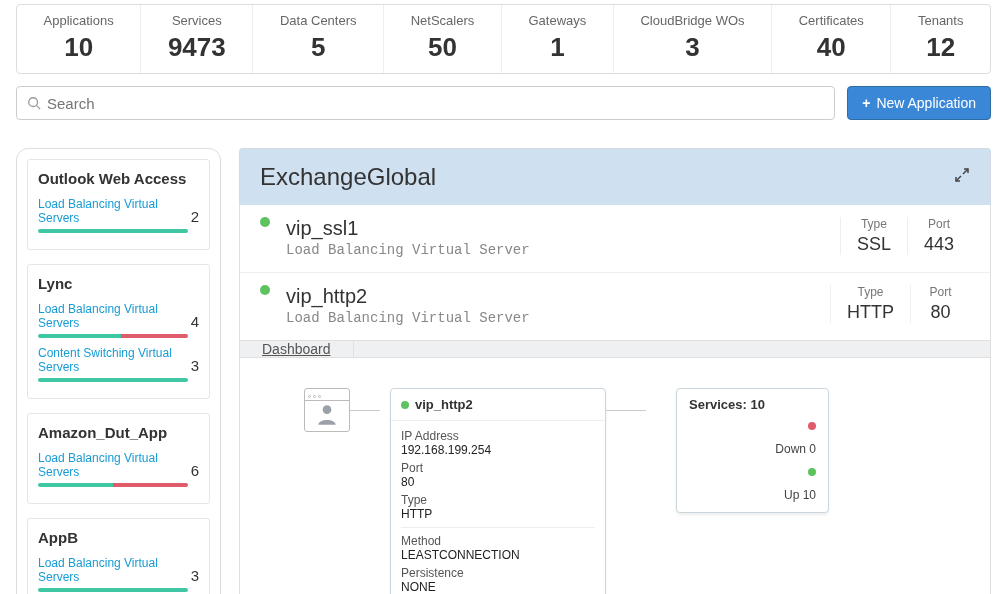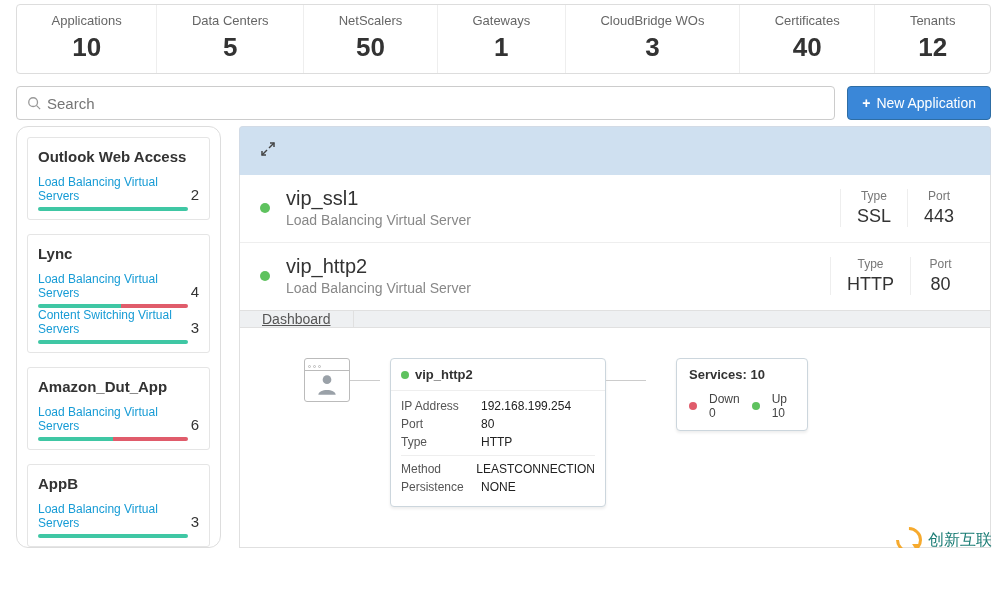--- a/index.html
+++ b/index.html
@@ -21,21 +21,21 @@
     flex: 1 1 auto;
     text-align: center;
     padding: 8px 10px 10px 10px;
     border-right: 1px solid #eee;
   }
   .stat-cell:last-child { border-right: none; }
   .stat-label { font-size: 13px; color: #666; }
   .stat-value { font-size: 26px; font-weight: 600; color: #333; margin-top: 4px; }
   .search-row {
     display: flex;
-    margin: 0 16px 6px 16px;
+    margin: 0 16px 28px 16px;
     gap: 12px;
   }
   .search-box {
     flex: 1;
     border: 1px solid #ccc;
     border-radius: 4px;
     display: flex;
     align-items: center;
     padding: 0 10px;
     height: 34px;
@@ -86,20 +86,21 @@
   }
   .side-title {
     font-weight: 600;
     font-size: 15px;
     color: #333;
     margin-bottom: 10px;
   }
   .metric-row {
     display: flex;
     flex-direction: column;
+    margin-bottom: 8px;
   }
   .metric-top {
     display: flex;
     justify-content: space-between;
     align-items: flex-end;
   }
   .metric-label {
     font-size: 12px;
     color: #169bd5; 
   }
@@ -140,32 +141,32 @@
     color: #555;
     cursor: pointer;
     font-size: 16px;
   }
   .vip-list {
     border: 1px solid #e0e0e0;
     border-top: none;
   }
   .vip-row {
     display: flex;
-    align-items: center;
+    align-items: flex-start;
     padding: 12px 20px 14px 20px;
     border-bottom: 1px solid #eee;
   }
   .dot {
     width: 10px; height: 10px; border-radius: 50%; flex: 0 0 auto;
   }
   .dot-green { background: #5ec25e; }
   .dot-red { background: #e05c6b; }
   .vip-main { margin-left: 16px; flex: 1; }
   .vip-name { font-size: 20px; color: #333; }
-  .vip-sub { font-size: 14px; color: #888; margin-top: 2px; }
+  .vip-sub { font-size: 14px; color: #888; margin-top: 2px; font-family: Liberation Mono, monospace; }
   .vip-meta {
     display: flex;
     gap: 0;
   }
   .vip-meta-cell {
     border-left: 1px solid #eee;
     padding: 0 16px;
     text-align: center;
     min-width: 60px;
   }
@@ -236,55 +237,59 @@
     font-weight: 600;
     font-size: 13px;
     border-bottom: 1px solid #eee;
     display:flex; align-items:center; gap:6px;
   }
   .kv-table {
     padding: 8px 10px;
     font-size: 12px;
     color: #333;
   }
-  .kv-row { display:flex; margin-bottom: 4px; }
+  .kv-row { display:flex; margin-bottom: 4px; flex-direction: column; }
   .kv-key { width: 80px; color: #555; font-size: 12px;}
   .kv-val { font-size: 12px; color: #222;}
   .kv-sep { border-top: 1px solid #eee; margin: 6px 0; }
   .services-card {
     border: 1px solid #ccd6dd;
     border-radius: 4px;
     padding: 8px 12px 10px 12px;
     margin-left: 30px;
-    width: 132px;
+    width: 153px;
     background: #fff;
     box-shadow: 0 2px 3px rgba(0,0,0,0.07);
   }
   .services-title { font-weight: 600; font-size: 13px; }
-  .services-stats { font-size: 12px; color: #444; margin-top: 10px; display:flex; gap:12px; align-items:center; }
+  .services-stats { font-size: 12px; color: #444; margin-top: 10px; display:flex; gap:12px; align-items:flex-end;flex-direction:column; }
   .watermark {
     position: absolute;
     right:  -2px;
     bottom: -6px;
     display:flex; align-items:center; gap:6px;
     font-size: 16px; color:#0f766e; font-weight:500;
     opacity:0.95;
   }
   .wm-circle { width:26px;height:26px;border:3px solid #f6a623;border-radius:50%;border-left-color:transparent;transform:rotate(45deg); position:relative;}
   .wm-circle::after{content:"";position:absolute;right:-3px;top:6px;width:0;height:0;border-left:6px solid #f6a623;border-top:4px solid transparent;border-bottom:4px solid transparent;transform:rotate(45deg);}
 </style>
 </head>
 <body>
 
 <div class="stats-bar">
   <div class="stat-cell">
     <div class="stat-label">Applications</div>
     <div class="stat-value">10</div>
   </div>
   <div class="stat-cell">
+    <div class="stat-label">Services</div>
+    <div class="stat-value">9473</div>
+  </div>
+  <div class="stat-cell">
     <div class="stat-label">Data Centers</div>
     <div class="stat-value">5</div>
   </div>
   <div class="stat-cell">
     <div class="stat-label">NetScalers</div>
     <div class="stat-value">50</div>
   </div>
   <div class="stat-cell">
     <div class="stat-label">Gateways</div>
     <div class="stat-value">1</div>
@@ -381,20 +386,21 @@
         <div class="bar">
           <div class="seg-green" style="flex:1"></div>
         </div>
       </div>
     </div>
 
   </div>
 
   <div class="content">
     <div class="panel-head">
+      <div class="panel-title">ExchangeGlobal</div>
       <div class="expand-icon">
         <svg width="16" height="16" viewBox="0 0 16 16" fill="none" stroke="#444" stroke-width="1.5">
           <path d="M10 2 L14 2 L14 6"></path>
             <path d="M14 2 L9 7"></path>
           <path d="M6 14 L2 14 L2 10"></path>
             <path d="M2 14 L7 9"></path>
         </svg>
       </div>
     </div>
 

